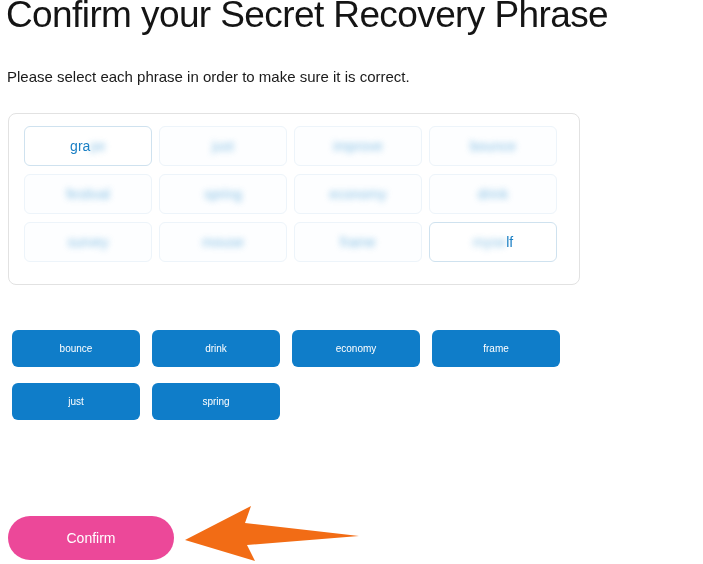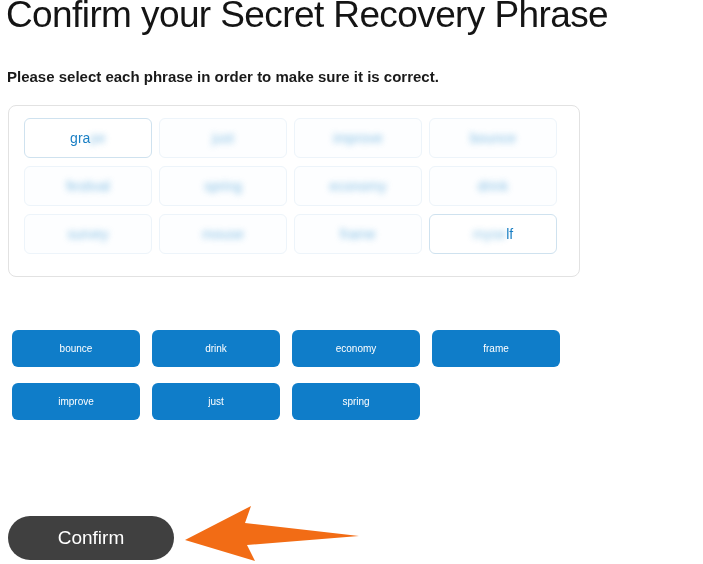--- a/index.html
+++ b/index.html
@@ -25,30 +25,30 @@
     font-weight: 400;
     letter-spacing: -0.6px;
     color: #141414;
     white-space: nowrap;
   }
   #page-subtitle {
     position: absolute;
     left: 7px;
     top: 68px;
     font-size: 15px;
-    font-weight: 700;
+    font-weight: 400;
     color: #1a1a1a;
     white-space: nowrap;
   }
 
   
   #phrase-panel {
     position: absolute;
     left: 8px;
-    top: 105px;
+    top: 113px;
     width: 572px;
     height: 172px;
     box-sizing: border-box;
     border: 1px solid #e2e2e2;
     border-radius: 8px;
     background: #ffffff;
   }
   #phrase-grid {
     position: absolute;
     left: 15px;
@@ -128,24 +128,24 @@
 
   
   #confirm-button {
     position: absolute;
     left: 8px;
     top: 516px;
     width: 166px;
     height: 44px;
     border: none;
     border-radius: 22px;
-    background: #404040;
+    background: #ec4899;
     color: #ffffff;
     font-family: "Liberation Sans", sans-serif;
-    font-size: 19px;
+    font-size: 14px;
     font-weight: 400;
     cursor: pointer;
     padding: 0;
   }
 
   
   #annotation-arrow {
     position: absolute;
     left: 183px;
     top: 504px;
@@ -200,21 +200,20 @@
         <span class="word"><span class="blur-part">myse</span><span class="clear-part">lf</span></span>
       </div>
     </div>
 </div>
 
 <div id="word-bank">
     <button class="word-button">bounce</button>
     <button class="word-button">drink</button>
     <button class="word-button">economy</button>
     <button class="word-button">frame</button>
-    <button class="word-button">improve</button>
     <button class="word-button">just</button>
     <button class="word-button">spring</button>
   </div>
 
 <button id="confirm-button">Confirm</button>
 
 <svg id="annotation-arrow" viewBox="0 0 176 58" xmlns="http://www.w3.org/2000/svg">
   <path d="M 176 32 L 62 19 L 68 2 L 2 36 L 72 57 L 64 41 Z" fill="#f26c15"></path>
 </svg>
 

